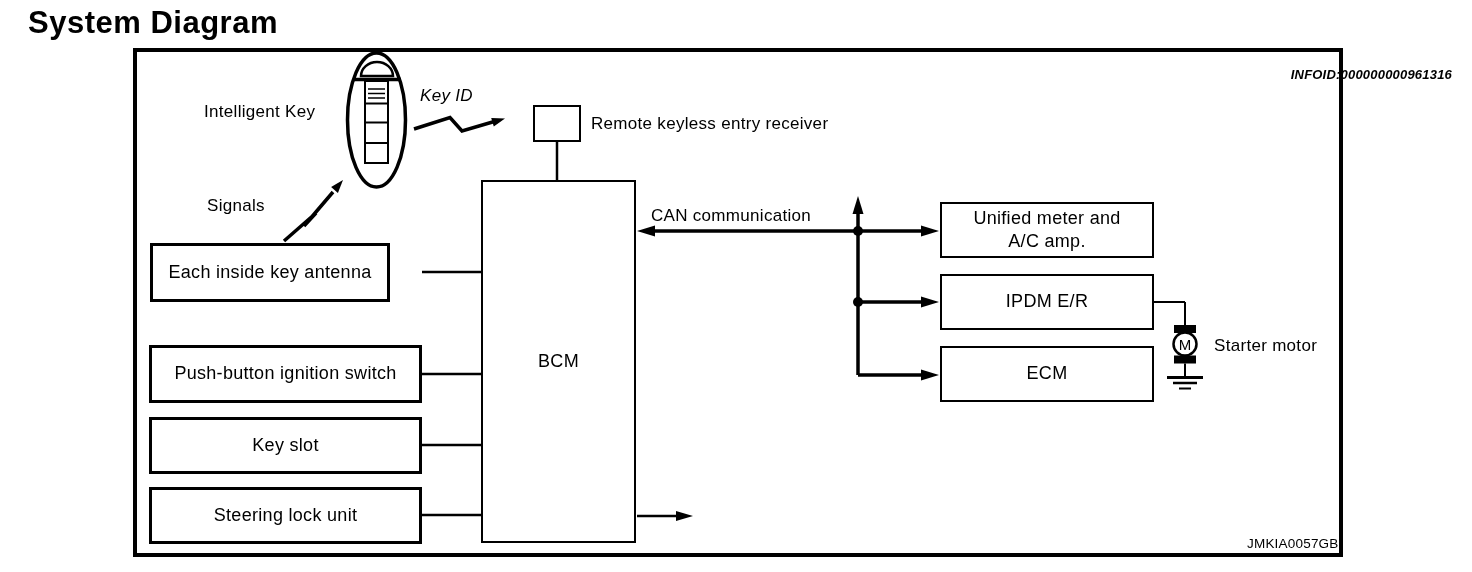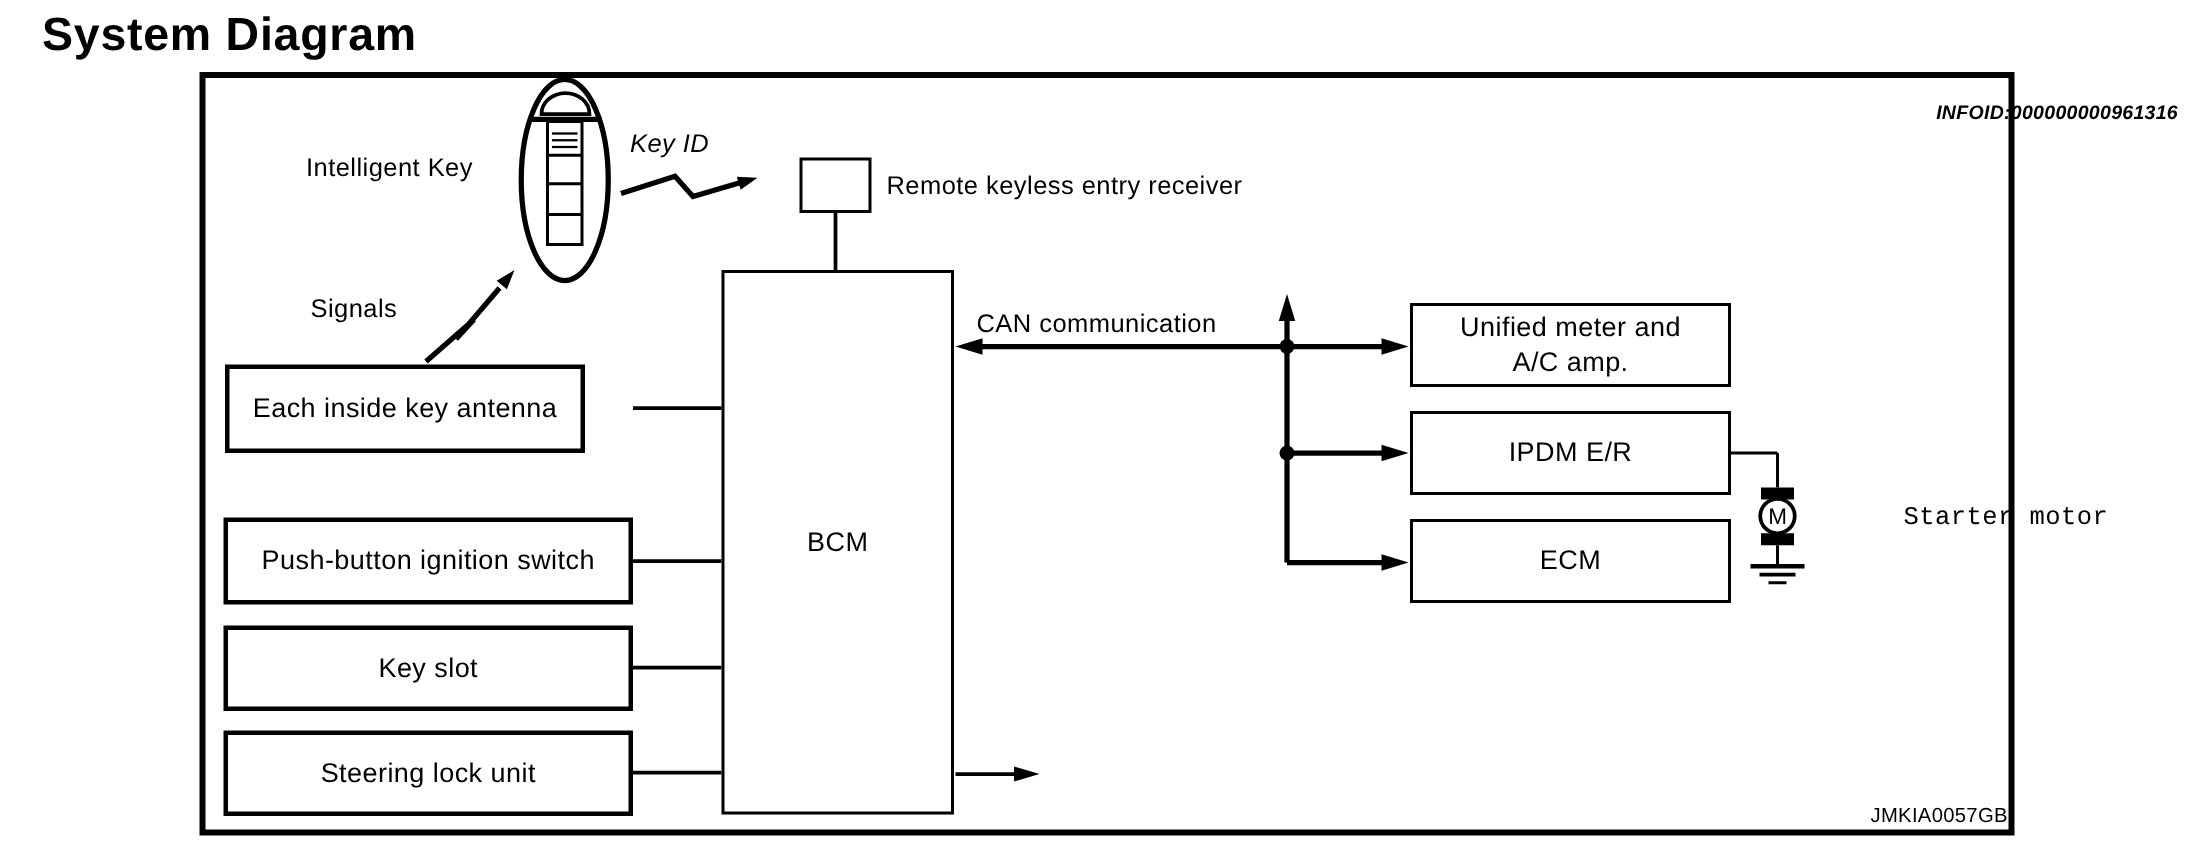--- a/index.html
+++ b/index.html
@@ -148,16 +148,16 @@
   </div>
   <div class="abs node" id="box-ipdm">
     <span>IPDM E/R</span>
   </div>
 
   <div class="abs lbl" style="left:204px;top:102px;">Intelligent Key</div>
   <div class="abs lbl" style="left:420px;top:86px;font-style:italic;">Key ID</div>
   <div class="abs lbl" style="left:207px;top:196px;">Signals</div>
   <div class="abs lbl" style="left:591px;top:114px;">Remote keyless entry receiver</div>
   <div class="abs lbl" id="lbl-can" style="left:651px;top:206px;">CAN communication</div>
-  <div class="abs lbl" style="left:1269px;top:336px;font-family:Liberation Mono, monospace;">Starter motor</div>
+  <div class="abs lbl" style="left:1214px;top:336px;">Starter motor</div>
   <div class="abs" id="figure-code" style="left:1247px;top:536px;text-align:right;">JMKIA0057GB</div>
 
 </div>
 
 </body></html>

